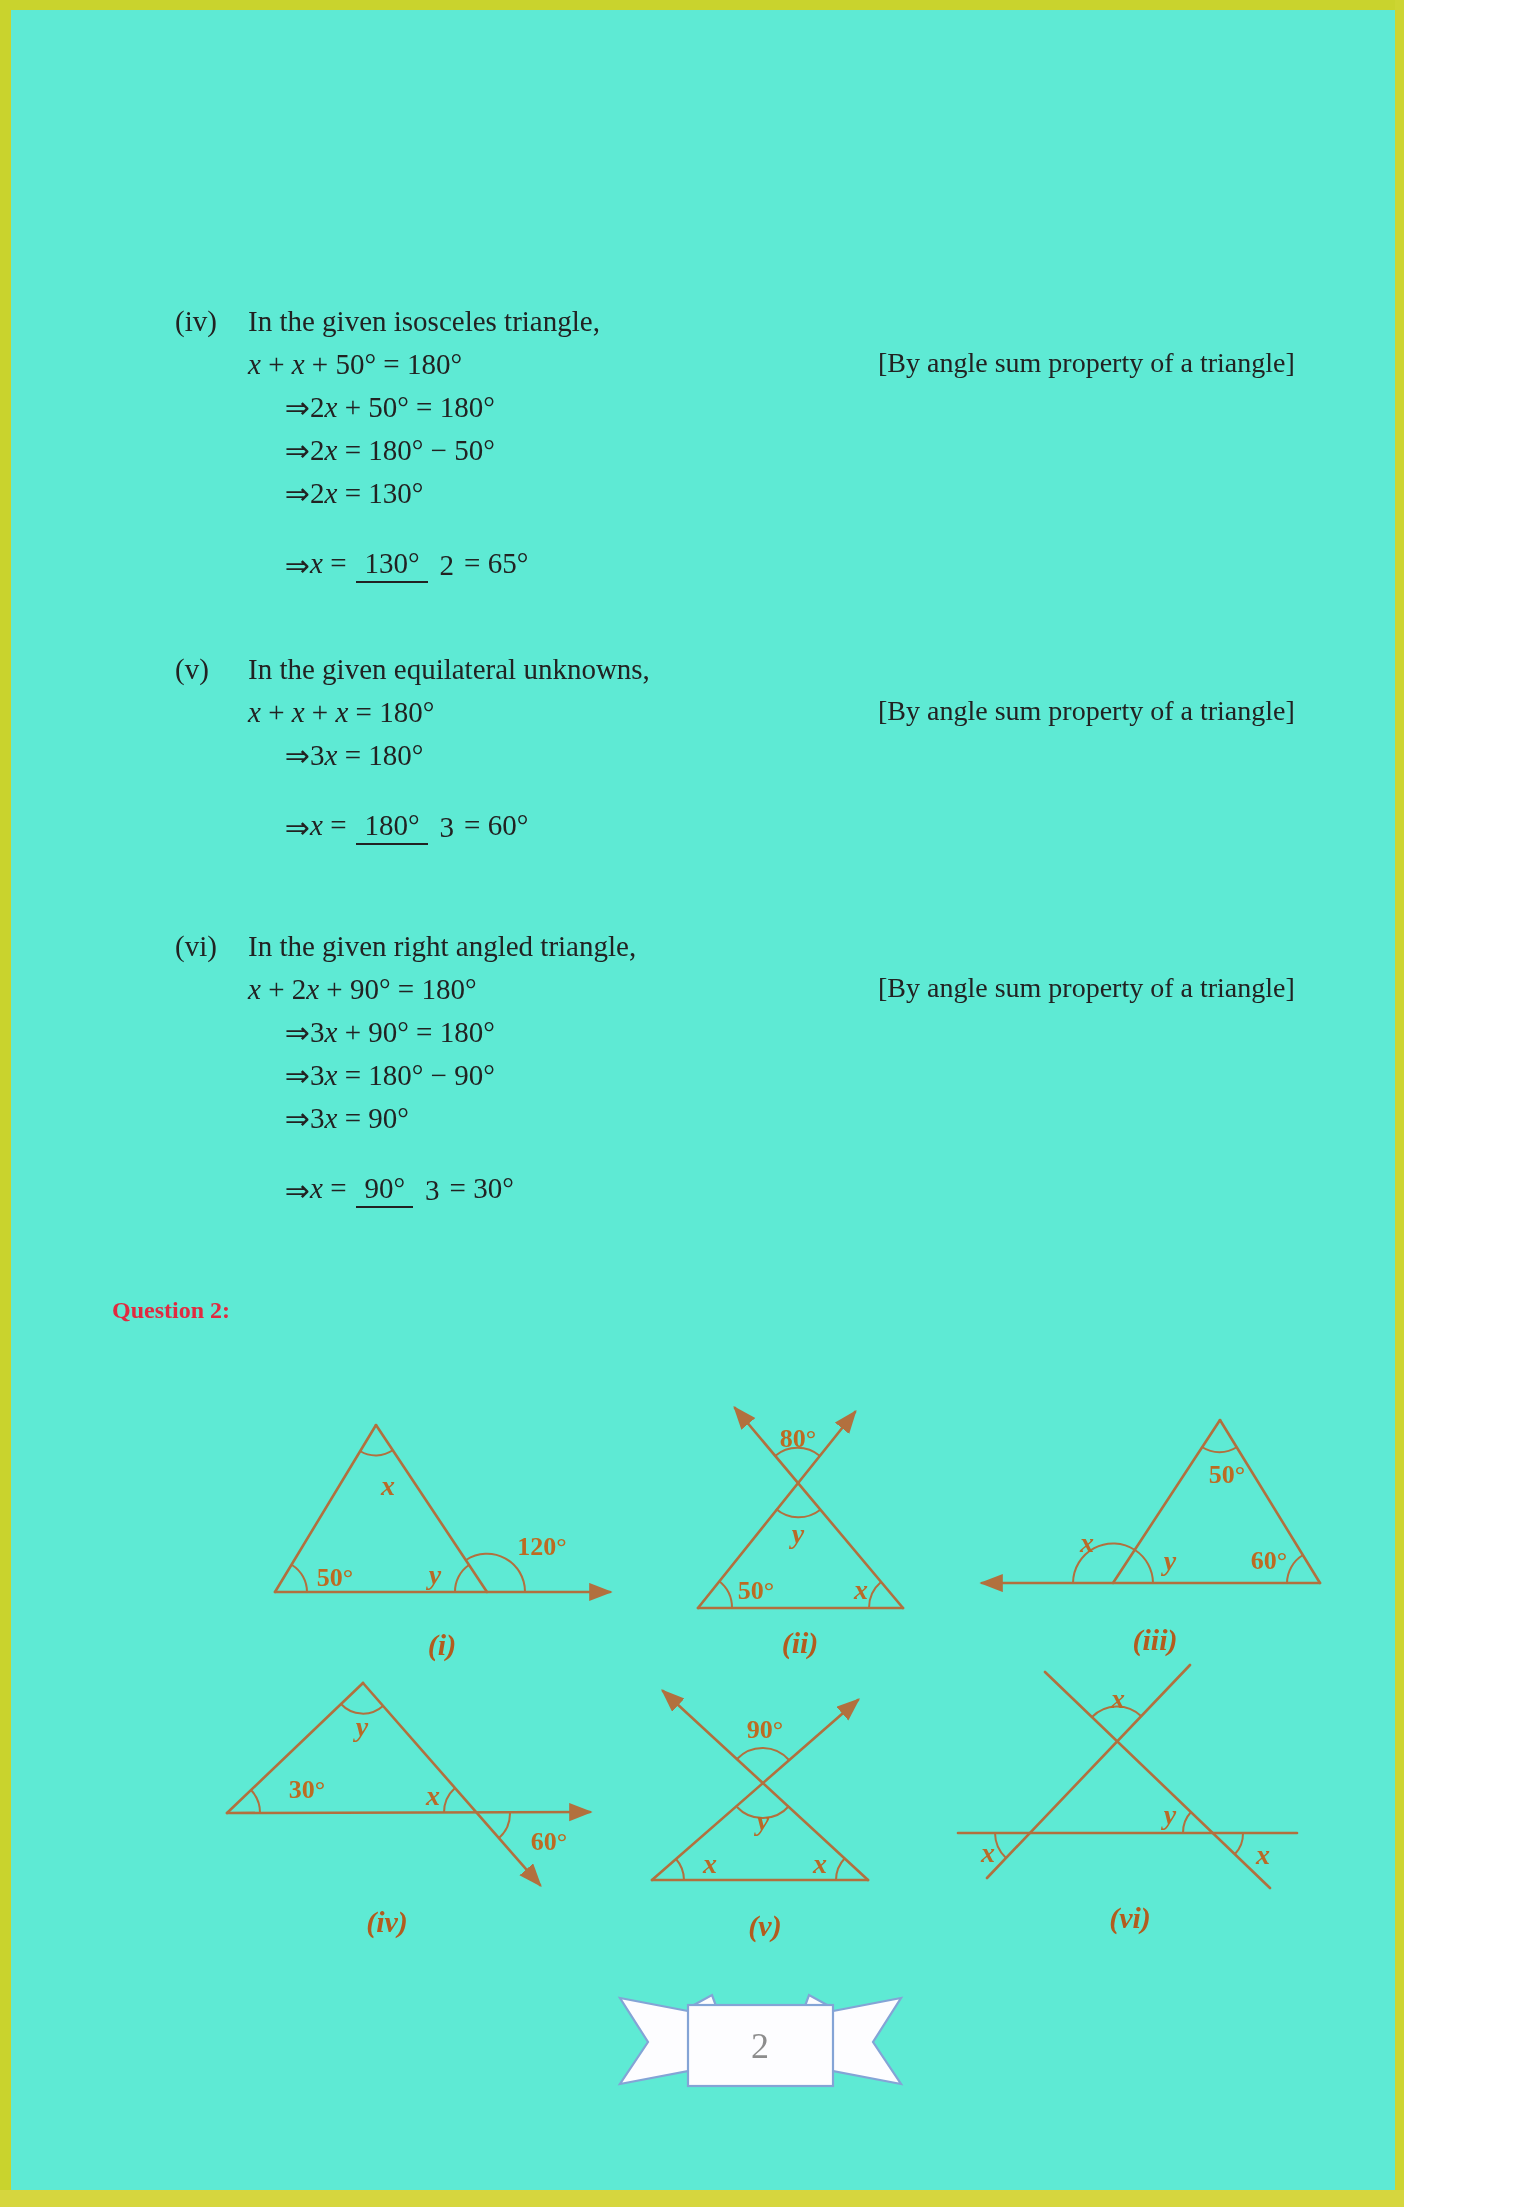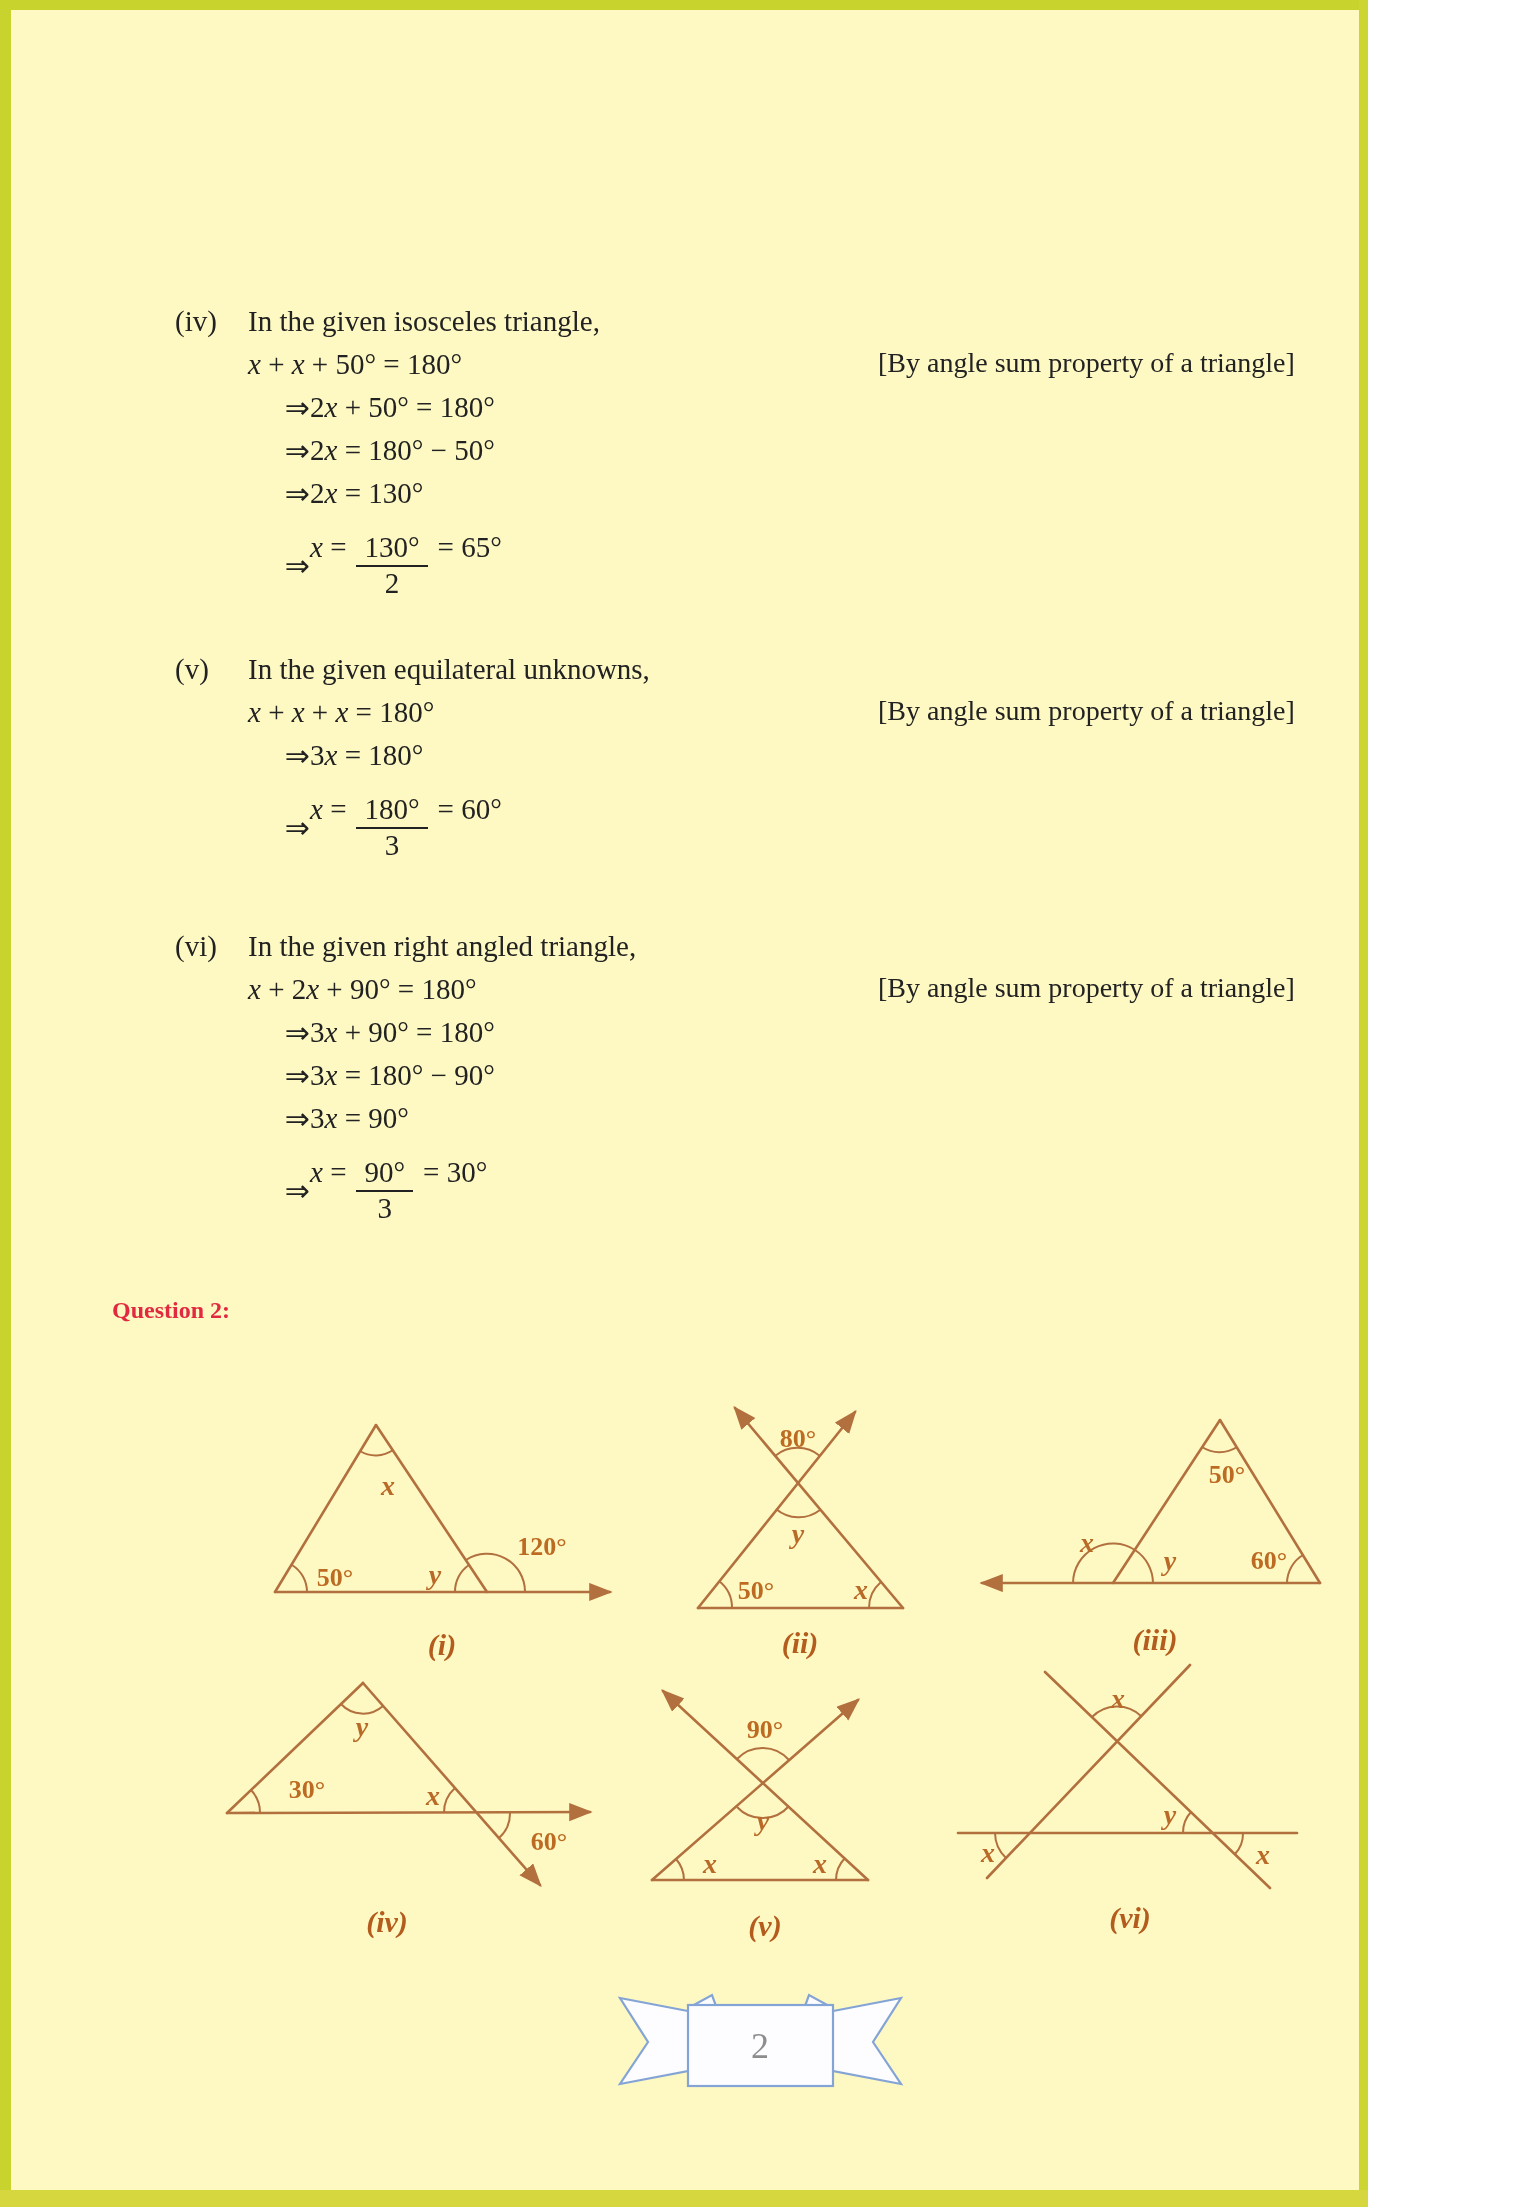--- a/index.html
+++ b/index.html
@@ -1,33 +1,33 @@
 <!DOCTYPE html>
 <html><head>
 <meta charset="utf-8">
 <style>
   html,body{margin:0;padding:0;background:#ffffff;}
-  .page{position:relative;width:1368px;height:2207px;background:#fef9c3;overflow:hidden;
-        font-family:"Liberation Serif",serif;color:#222;}
+  .page{position:relative;width:1368px;height:2207px;background:#5eead4;overflow:hidden;
+        font-family:"Liberation Serif",serif;color:#222;padding-left:36px;}
   
   .frame{position:absolute;}
   .frame.top{left:0;top:0;width:100%;height:10px;background:#c9d32d;}
   .frame.left{left:0;top:0;width:11px;height:100%;background:#c9d32d;}
   .frame.right{right:0;top:0;width:9px;height:100%;background:#cdd532;}
   .frame.bottom{left:0;bottom:0;width:100%;height:17px;background:#d6d63e;}
 
   
   .sol{position:absolute;left:175px;width:1300px;}
   .sol-head{display:flex;align-items:center;height:43px;font-size:29px;}
   .sol-label{width:73px;flex:none;}
   .eq-row{position:relative;display:flex;align-items:center;margin-left:73px;height:43px;font-size:29px;text-align:right;}
   .eq-row .imp{width:62px;flex:none;font-size:30px;}
   .eq-row.frac-row{height:100px;}
   .note{position:absolute;left:587px;top:4px;white-space:nowrap;font-size:28px;margin-left:43px;}
-  .frac{display:inline-flex;flex-direction:column;align-items:center;margin:0 10px;line-height:1.12;}
+  .frac{display:inline-flex;flex-direction:row;align-items:center;margin:0 10px;line-height:1.12;gap:12px;}
   .frac .num{padding:0 8px 2px 8px;border-bottom:2px solid #222;}
   .eq i{font-style:italic;}
 
   
   .q2-heading{position:absolute;left:112px;top:1297px;font-size:24px;font-weight:bold;color:#e12a40;}
   .q2-body{position:absolute;left:97px;top:1350px;font-size:29px;}
   .q2-body .var{font-style:italic;padding:0 7px;}
 
   
   .diag{position:absolute;}

